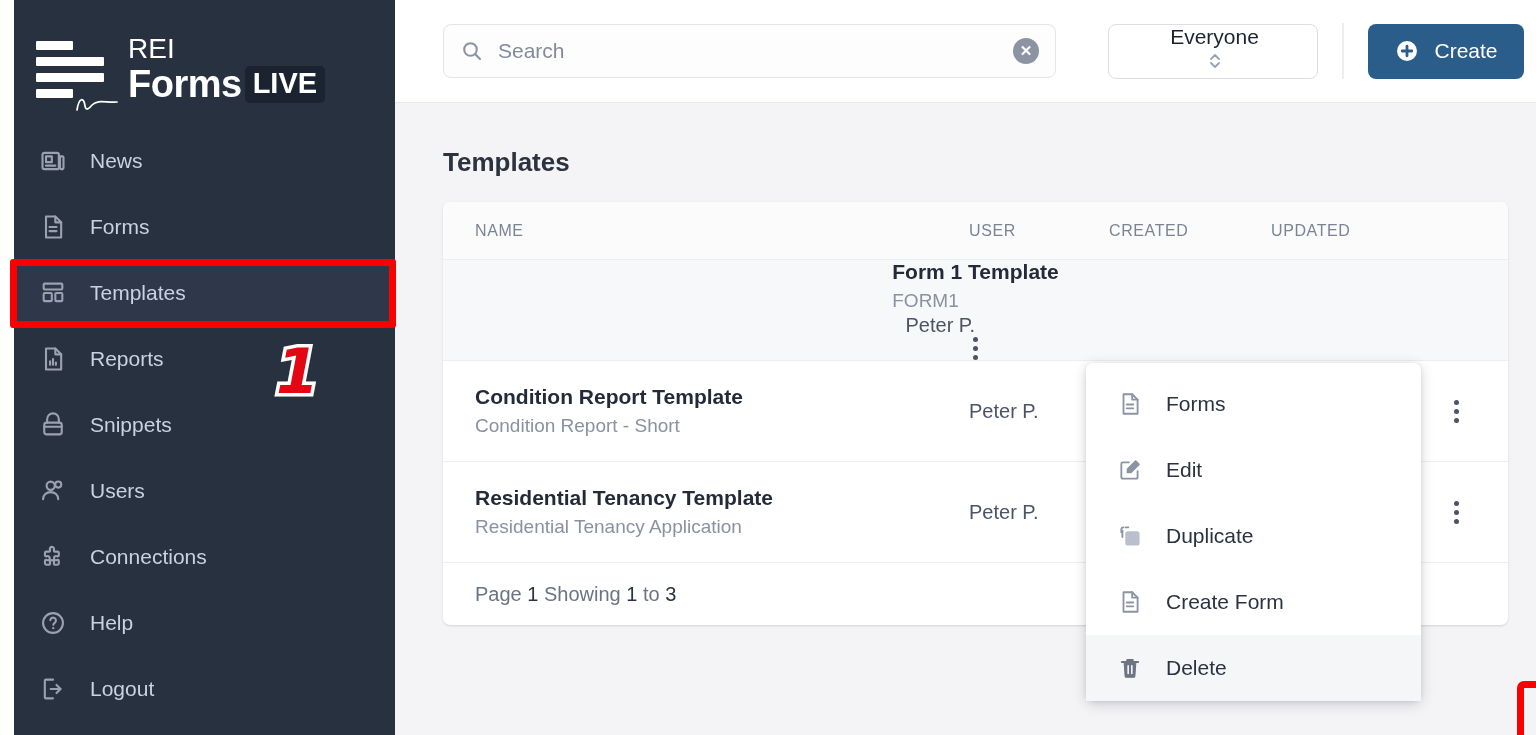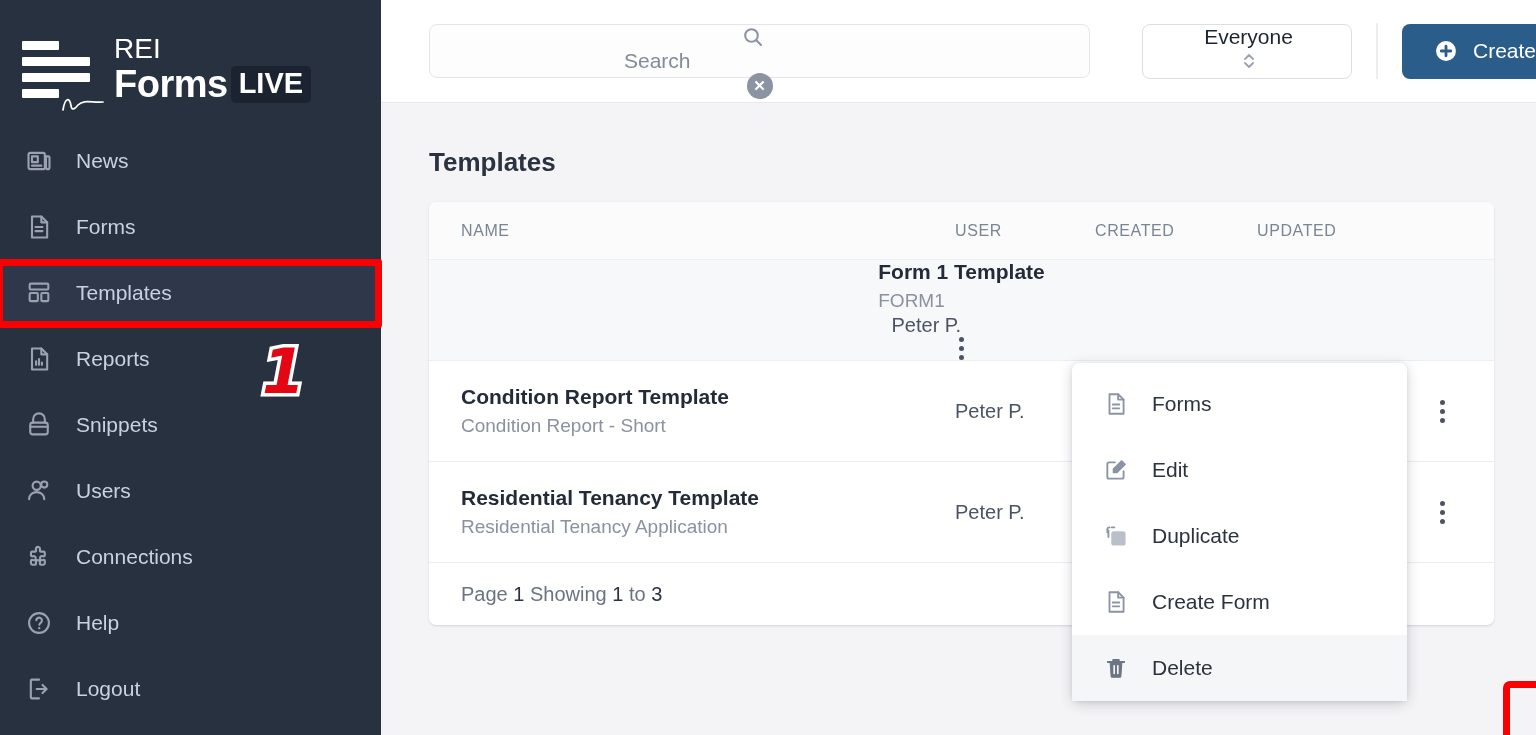--- a/index.html
+++ b/index.html
@@ -2,21 +2,21 @@
 <html><head>
 <meta charset="utf-8">
 <style>
   * { box-sizing: border-box; margin: 0; padding: 0; }
   html, body {
     width: 1536px; height: 735px;
     font-family: "Liberation Sans", sans-serif;
     background: #ffffff;
     overflow: hidden;
   }
-  .app { position: relative; width: 1536px; height: 735px; display: flex; }
+  .app { position: relative; width: 1536px; height: 735px; display: flex; padding-left: 14px; }
 
   
   .sidebar {
     width: 381px; height: 735px;
     background: #28313f;
     flex: 0 0 381px;
     position: relative;
   }
   .logo-wrap {
     display: flex; align-items: center;
@@ -57,27 +57,26 @@
   
   .main { flex: 1; height: 735px; display: flex; flex-direction: column; background: #f4f4f6; }
   .topbar {
     height: 103px; background: #ffffff;
     border-bottom: 1px solid #e7e8ec;
     display: flex; align-items: center;
     padding: 0 42px 0 48px;
   }
   .search-box {
     position: relative;
-    width: 661px; height: 54px;
+    width: 613px; height: 54px;
     background: #fdfdfe;
     border: 1px solid #e4e5ea;
     border-radius: 8px;
     display: flex; align-items: center;
     padding: 0 16px;
-    flex-direction: column;
   }
   .search-icon { margin-right: 14px; display: flex; }
   .search-input {
     flex: 1; border: none; outline: none; background: transparent;
     font-family: "Liberation Sans", sans-serif;
     font-size: 21px; color: #3d4657;
   }
   .search-input::placeholder { color: #828b9c; }
   .search-clear {
     width: 26px; height: 26px; border-radius: 50%;
@@ -95,21 +94,21 @@
     padding: 0 16px 0 19px;
     font-size: 21px; color: #1c2430;
     cursor: pointer;
     flex-direction: column;
   }
   .divider-v { width: 2px; height: 56px; background: #eceef1; margin: 0 24px 0 24px; }
   .create-btn {
     height: 55px; min-width: 156px;
     background: #2b5d8b; color: #ffffff;
     border: none; border-radius: 8px;
-    display: flex; align-items: center; justify-content: flex-end;
+    display: flex; align-items: center; justify-content: center;
     font-size: 21px; font-family: "Liberation Sans", sans-serif;
     cursor: pointer; padding: 0 22px;
   }
   .create-btn .plus-icon { margin-right: 14px; display: flex; }
 
   .content { flex: 1; padding: 44px 42px 0 48px; position: relative; }
   .page-title { font-size: 26px; color: #2b3240; margin-bottom: 24px; }
 
   .card {
     background: #ffffff;

